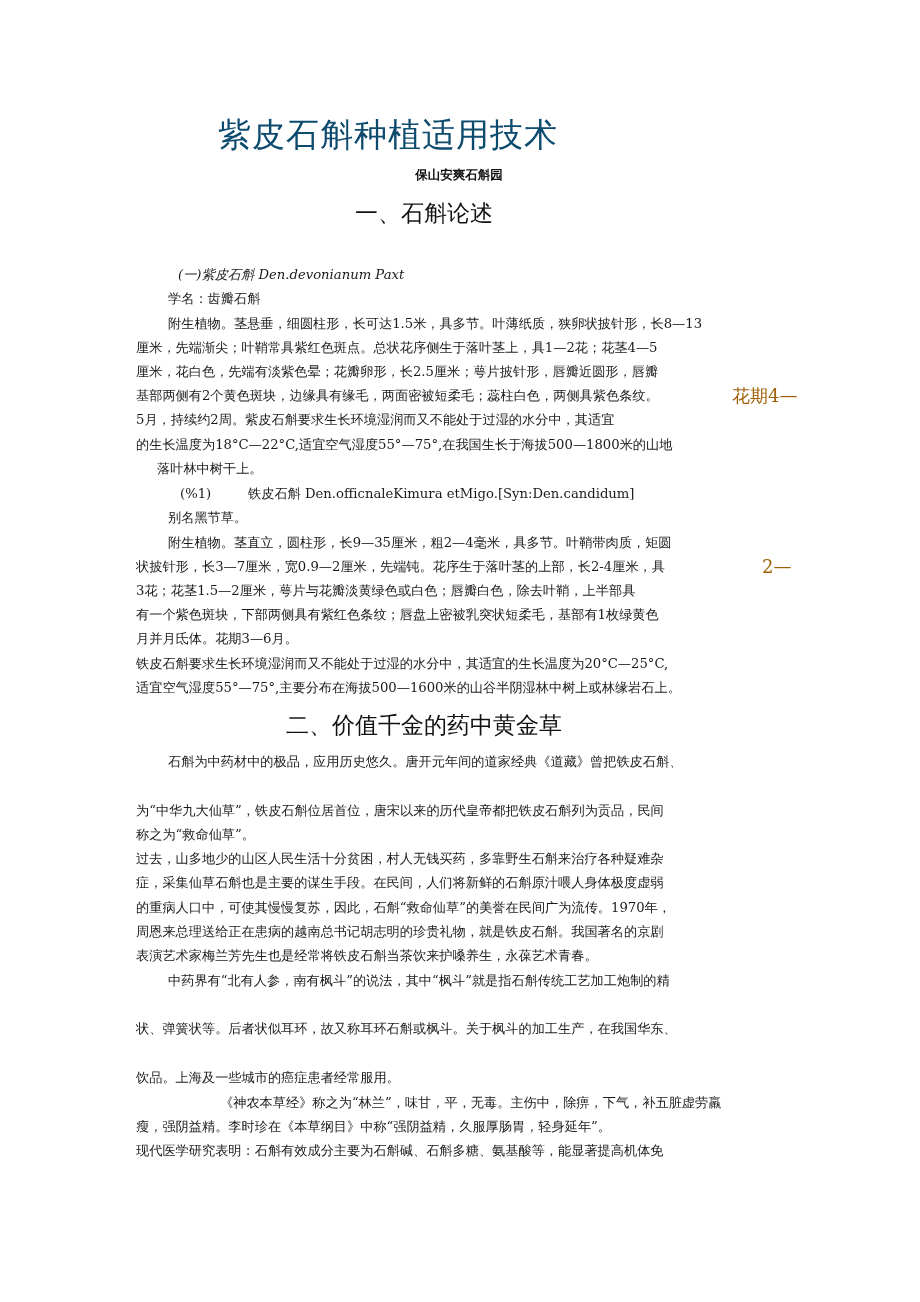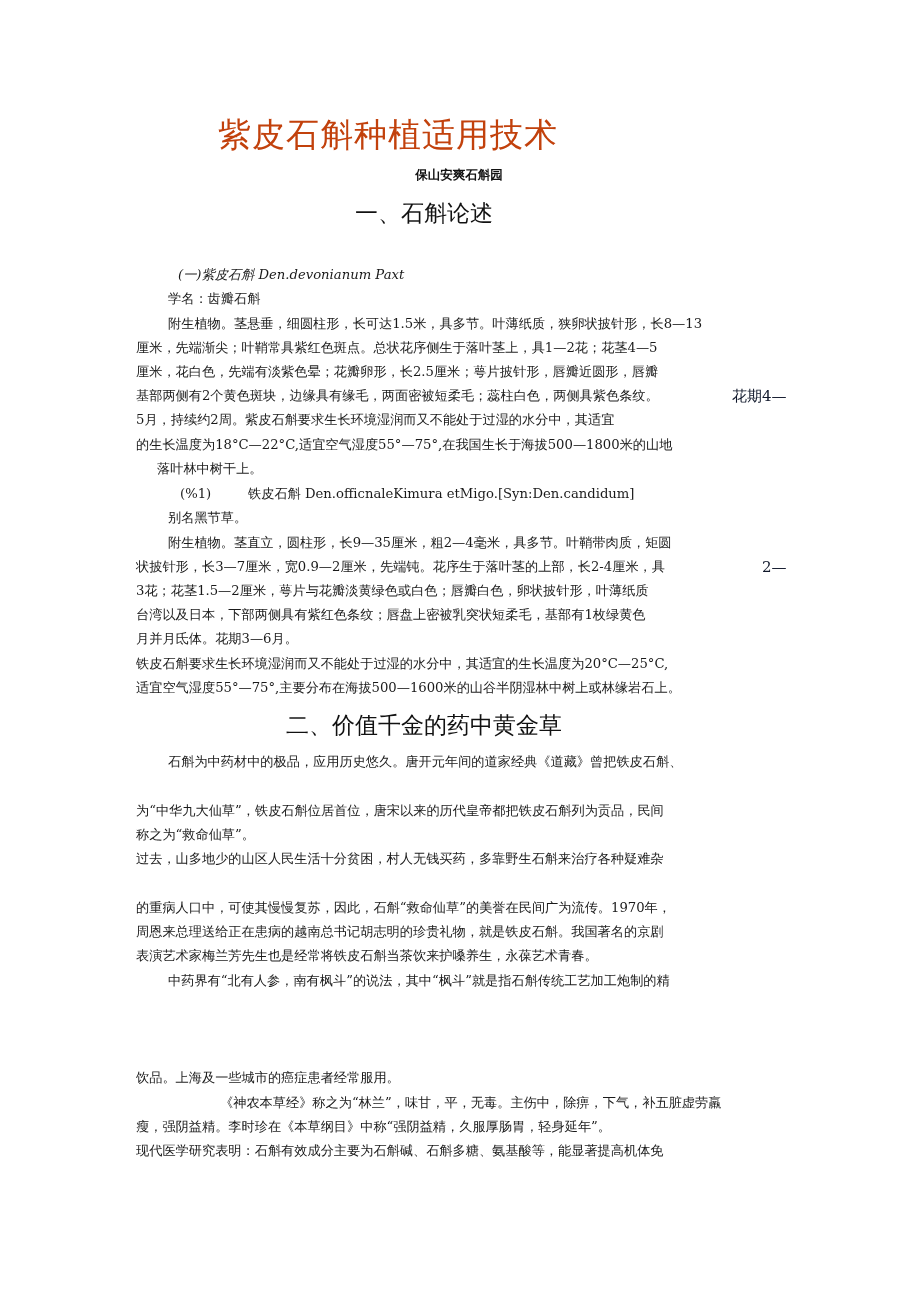--- a/index.html
+++ b/index.html
@@ -1,26 +1,26 @@
 <!DOCTYPE html>
 <html><head>
 <meta charset="utf-8">
 <style>
   html, body { margin: 0; padding: 0; background: #ffffff; }
   body { width: 920px; height: 1302px; position: relative; overflow: hidden;
          font-family: "DejaVu Serif", "Liberation Serif", serif; color: #111; }
   .page { position: absolute; left: 0; top: 0; width: 920px; height: 1302px; }
   .title { position: absolute; left: 0; width: 776px; top: 113px; text-align: center;
-           font-family: "DejaVu Sans", "Liberation Sans", sans-serif; font-size: 33px; letter-spacing: 1px; color: #c2410c; }
+           font-family: "DejaVu Sans", "Liberation Sans", sans-serif; font-size: 33px; letter-spacing: 1px; color: #0c4a6e; }
   .subtitle { position: absolute; left: 0; width: 918px; top: 167px; text-align: center;
               font-family: "DejaVu Sans", "Liberation Sans", sans-serif; font-size: 12.5px; font-weight: bold; color: #111; }
   .h2 { position: absolute; left: 0; width: 848px; text-align: center;
         font-family: "DejaVu Sans", "Liberation Sans", sans-serif; font-size: 23px; color: #111; }
   .line { position: absolute; left: 136px; font-size: 13.2px; white-space: nowrap; line-height: 20px; color: #1a1a1a; }
-  .right { position: absolute; font-size: 15px; white-space: nowrap; line-height: 20px; color: #0f172a; }
+  .right { position: absolute; font-size: 18px; white-space: nowrap; line-height: 20px; color: #a16207; }
 </style>
 </head>
 <body>
 
 <div class="page">
   <div class="title">紫皮石斛种植适用技术</div>
   <div class="subtitle">保山安爽石斛园</div>
 
   <div class="h2" style="top:198px;">一、石斛论述</div>
 
@@ -34,33 +34,35 @@
   <div class="line" style="top:410px;">5月，持续约2周。紫皮石斛要求生长环境湿润而又不能处于过湿的水分中，其适宜</div>
   <div class="line" style="top:435px;">的生长温度为18°C—22°C,适宜空气湿度55°—75°,在我国生长于海拔500—1800米的山地</div>
   <div class="line" style="top:459px;margin-left:21px;">落叶林中树干上。</div>
 
   <div class="line" style="top:484px; left:180px;">(%1)</div>
   <div class="line" style="top:484px; left:248px;">铁皮石斛  Den.officnaleKimura etMigo.[Syn:Den.candidum]</div>
   <div class="line" style="top:508px; left:168px;">别名黑节草。</div>
   <div class="line" style="top:533px; left:168px;">附生植物。茎直立，圆柱形，长9—35厘米，粗2—4毫米，具多节。叶鞘带肉质，矩圆</div>
   <div class="line" style="top:557px;">状披针形，长3—7厘米，宽0.9—2厘米，先端钝。花序生于落叶茎的上部，长2-4厘米，具</div>
   <div class="right" style="top:557px; left:762px;">2—</div>
-  <div class="line" style="top:581px;">3花；花茎1.5—2厘米，萼片与花瓣淡黄绿色或白色；唇瓣白色，卵状披针形，叶薄纸质</div>
-  <div class="line" style="top:605px;">台湾以及日本，下部两侧具有紫红色条纹；唇盘上密被乳突状短柔毛，基部有1枚绿黄色</div>
+  <div class="line" style="top:581px;">3花；花茎1.5—2厘米，萼片与花瓣淡黄绿色或白色；唇瓣白色，除去叶鞘，上半部具</div>
+  <div class="line" style="top:605px;">有一个紫色斑块，下部两侧具有紫红色条纹；唇盘上密被乳突状短柔毛，基部有1枚绿黄色</div>
   <div class="line" style="top:629px;">月并月氐体。花期3—6月。</div>
   <div class="line" style="top:654px;">铁皮石斛要求生长环境湿润而又不能处于过湿的水分中，其适宜的生长温度为20°C—25°C,</div>
   <div class="line" style="top:678px;">适宜空气湿度55°—75°,主要分布在海拔500—1600米的山谷半阴湿林中树上或林缘岩石上。</div>
 
   <div class="h2" style="top:710px;">二、价值千金的药中黄金草</div>
 
   <div class="line" style="top:752px; left:168px;">石斛为中药材中的极品，应用历史悠久。唐开元年间的道家经典《道藏》曾把铁皮石斛、</div>
   <div class="line" style="top:801px;">为“中华九大仙草”，铁皮石斛位居首位，唐宋以来的历代皇帝都把铁皮石斛列为贡品，民间</div>
   <div class="line" style="top:825px;">称之为“救命仙草”。</div>
   <div class="line" style="top:849px;">过去，山多地少的山区人民生活十分贫困，村人无钱买药，多靠野生石斛来治疗各种疑难杂</div>
+  <div class="line" style="top:873px;">症，采集仙草石斛也是主要的谋生手段。在民间，人们将新鲜的石斛原汁喂人身体极度虚弱</div>
   <div class="line" style="top:898px;">的重病人口中，可使其慢慢复苏，因此，石斛“救命仙草”的美誉在民间广为流传。1970年，</div>
   <div class="line" style="top:922px;">周恩来总理送给正在患病的越南总书记胡志明的珍贵礼物，就是铁皮石斛。我国著名的京剧</div>
   <div class="line" style="top:946px;">表演艺术家梅兰芳先生也是经常将铁皮石斛当茶饮来护嗓养生，永葆艺术青春。</div>
   <div class="line" style="top:971px; left:168px;">中药界有“北有人参，南有枫斗”的说法，其中“枫斗”就是指石斛传统工艺加工炮制的精</div>
+  <div class="line" style="top:1019px;">状、弹簧状等。后者状似耳环，故又称耳环石斛或枫斗。关于枫斗的加工生产，在我国华东、</div>
   <div class="line" style="top:1068px;">饮品。上海及一些城市的癌症患者经常服用。</div>
   <div class="line" style="top:1093px; left:180px;margin-left:40px;">《神农本草经》称之为“林兰”，味甘，平，无毒。主伤中，除痹，下气，补五脏虚劳羸</div>
   <div class="line" style="top:1117px;">瘦，强阴益精。李时珍在《本草纲目》中称“强阴益精，久服厚肠胃，轻身延年”。</div>
   <div class="line" style="top:1141px;">现代医学研究表明：石斛有效成分主要为石斛碱、石斛多糖、氨基酸等，能显著提高机体免</div>
 </div>
 
 </body></html>

